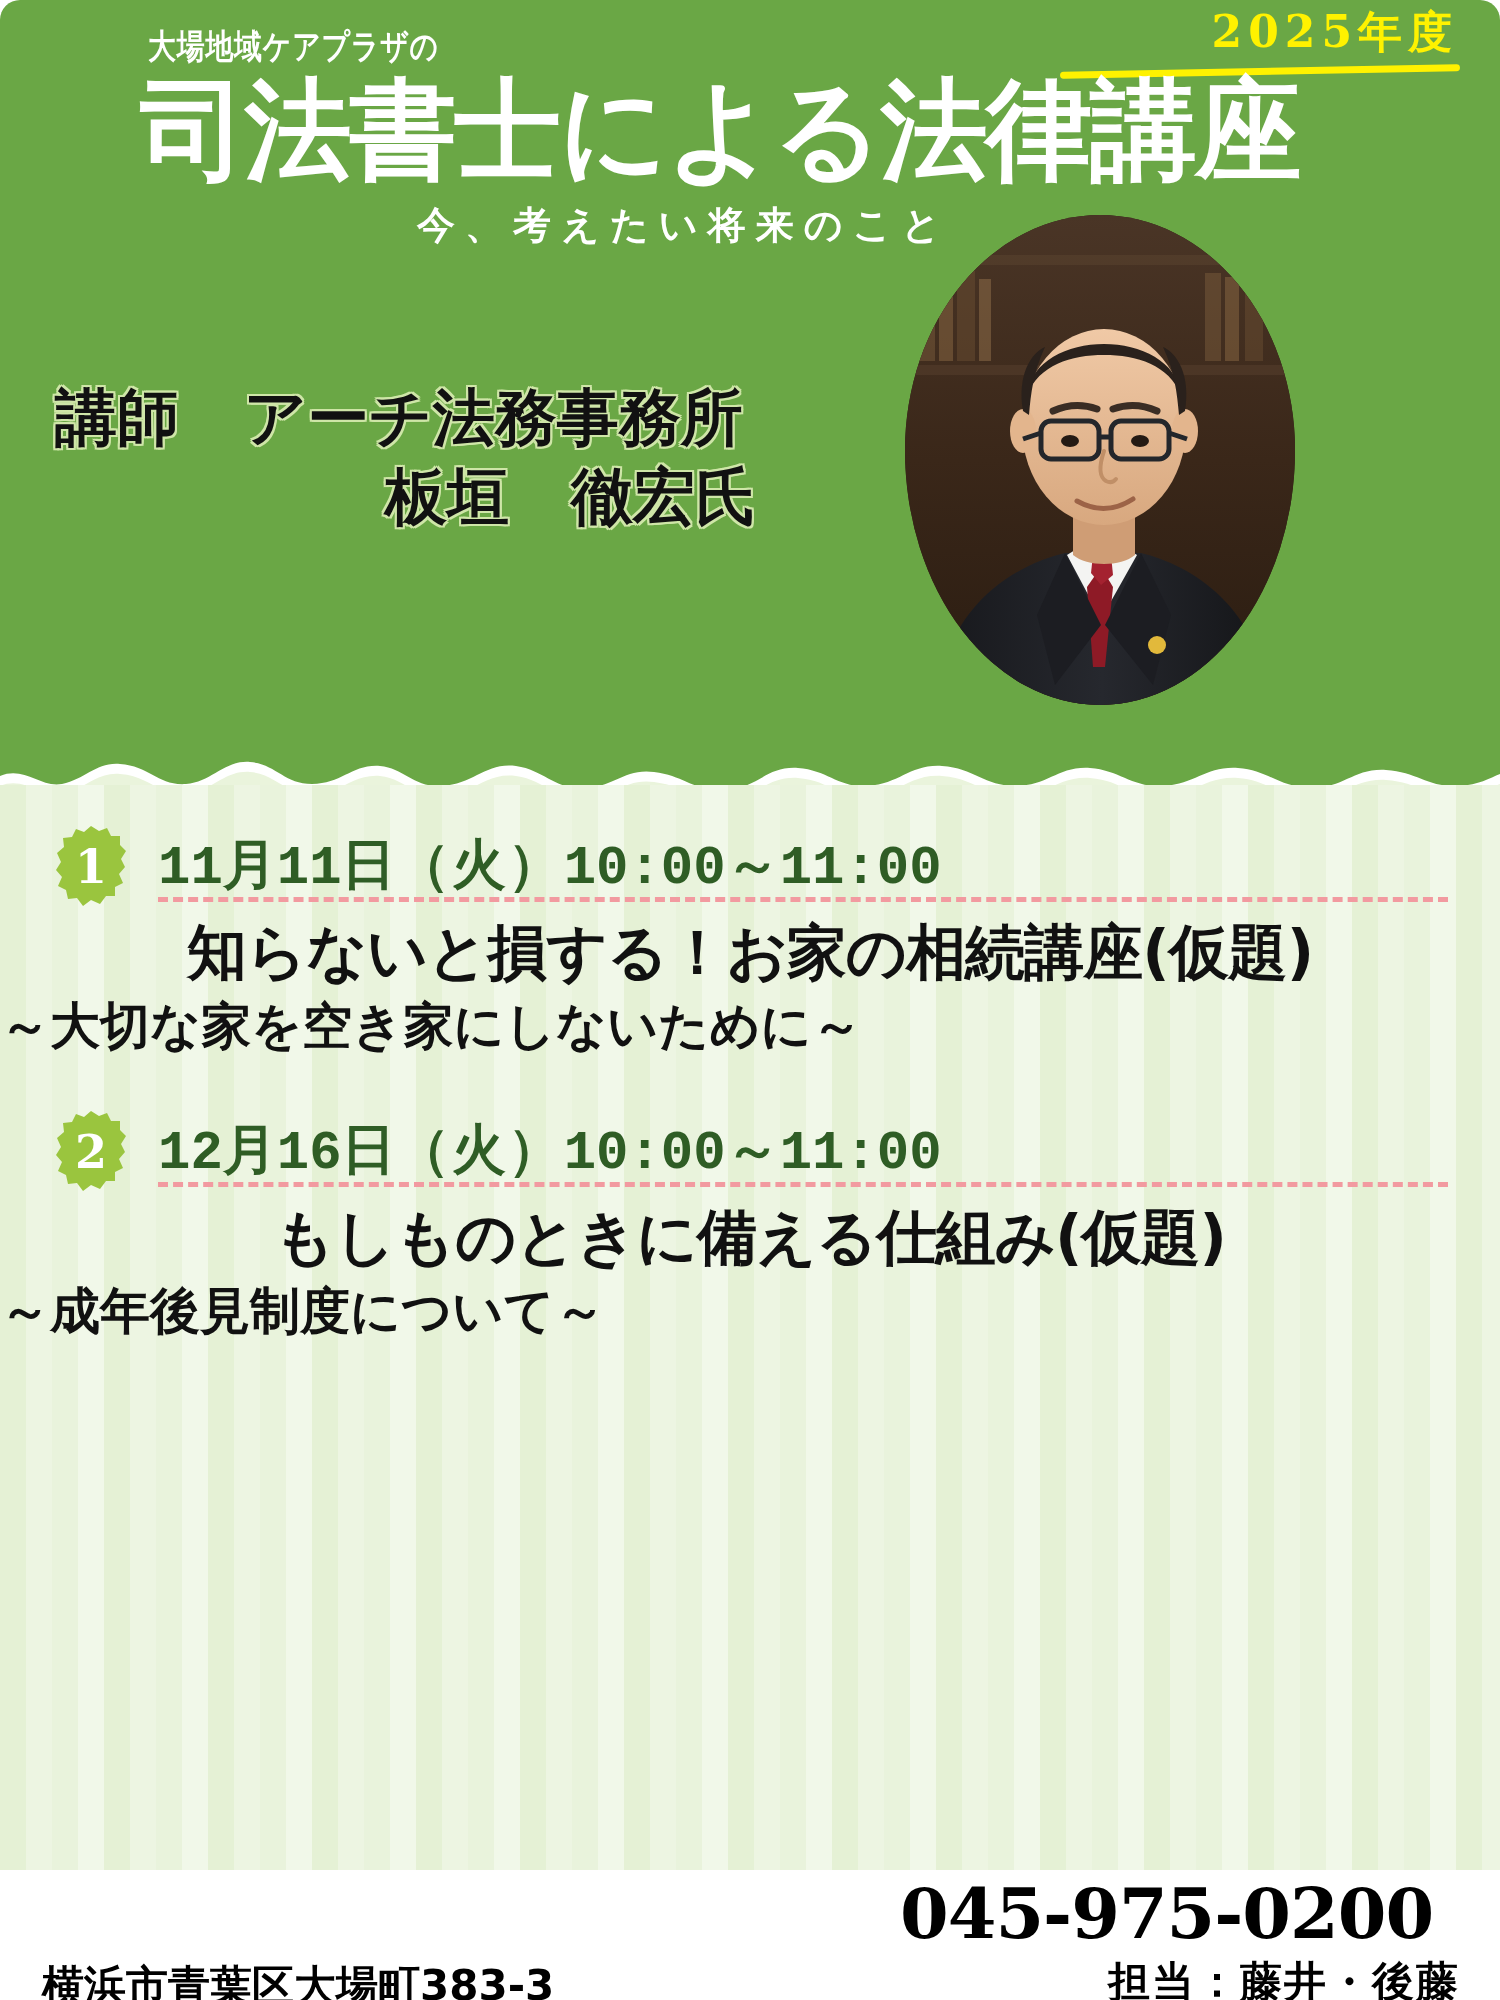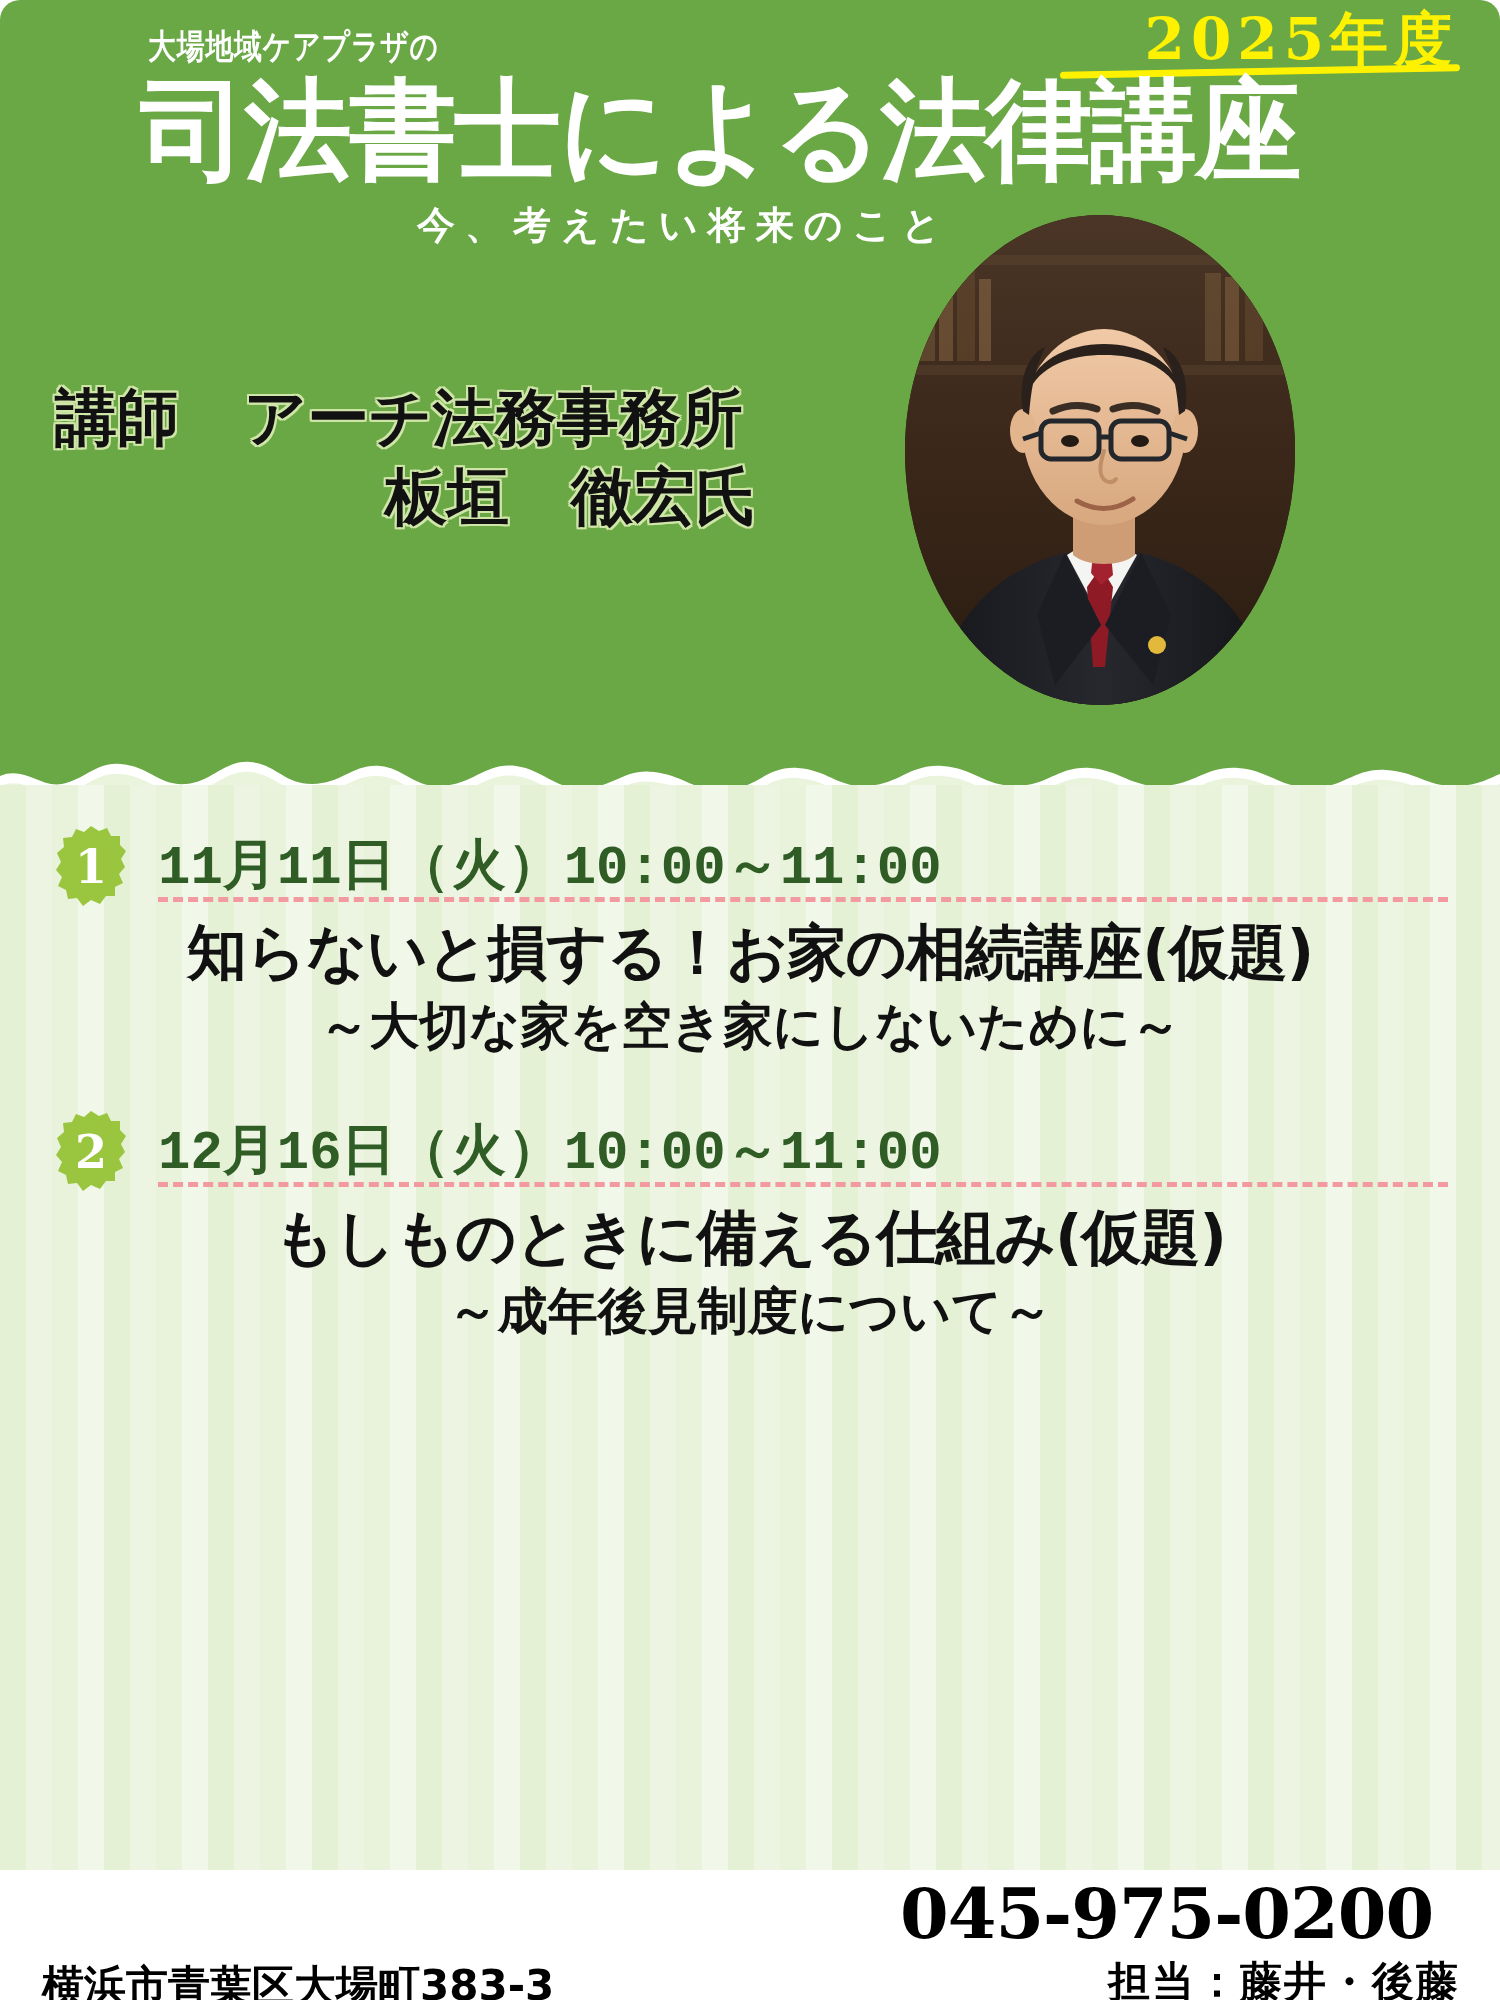--- a/index.html
+++ b/index.html
@@ -31,21 +31,21 @@
     font-weight:bold;
     letter-spacing:1px;
     font-family:"DejaVu Sans","Liberation Sans",sans-serif;
     transform:scaleX(0.82);
     transform-origin:left top;
     white-space:nowrap;
   }
   .year-badge{
     position:absolute;right:42px;top:10px;
     color:#fff200;
-    font-size:58px;
+    font-size:44px;
     font-weight:bold;
     font-family:"DejaVu Serif","Liberation Serif",serif;
     letter-spacing:6px;
     white-space:nowrap;
     line-height:1;
   }
   .year-underline{
     position:absolute;right:40px;top:68px;
     width:400px;height:7px;
     background:#fff200;
@@ -153,21 +153,21 @@
     text-align:center;
     color:#111111;
     font-size:60px;
     font-weight:bold;
     font-family:"DejaVu Sans","Liberation Sans",sans-serif;
     white-space:nowrap;
     letter-spacing:-1px;
   }
   .s-sub{
     position:absolute;left:0px;top:168px;width:1500px;
-    text-align:center;
+    text-align:left;
     color:#111111;
     font-size:50px;
     font-weight:bold;
     font-family:"DejaVu Sans","Liberation Sans",sans-serif;
     white-space:nowrap;
   }
 
   
   .footer{
     position:absolute;left:0;top:1870px;width:1500px;height:130px;

